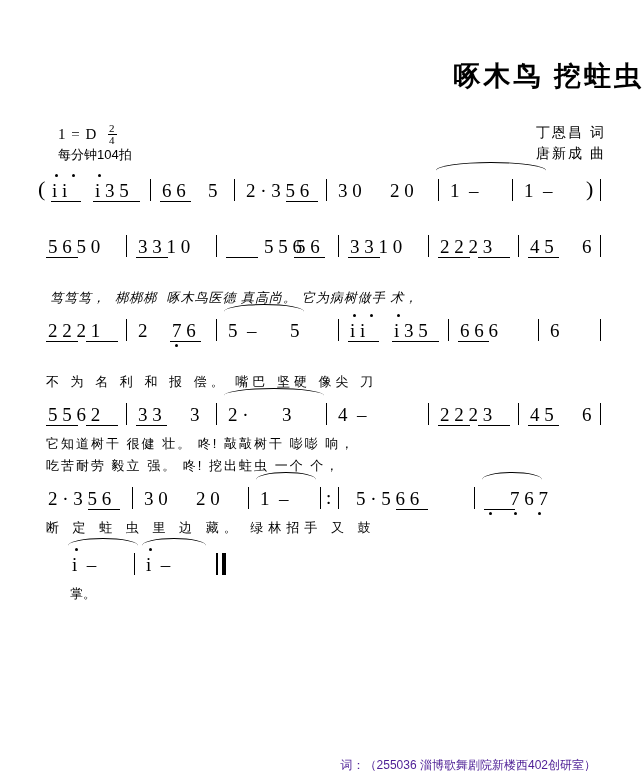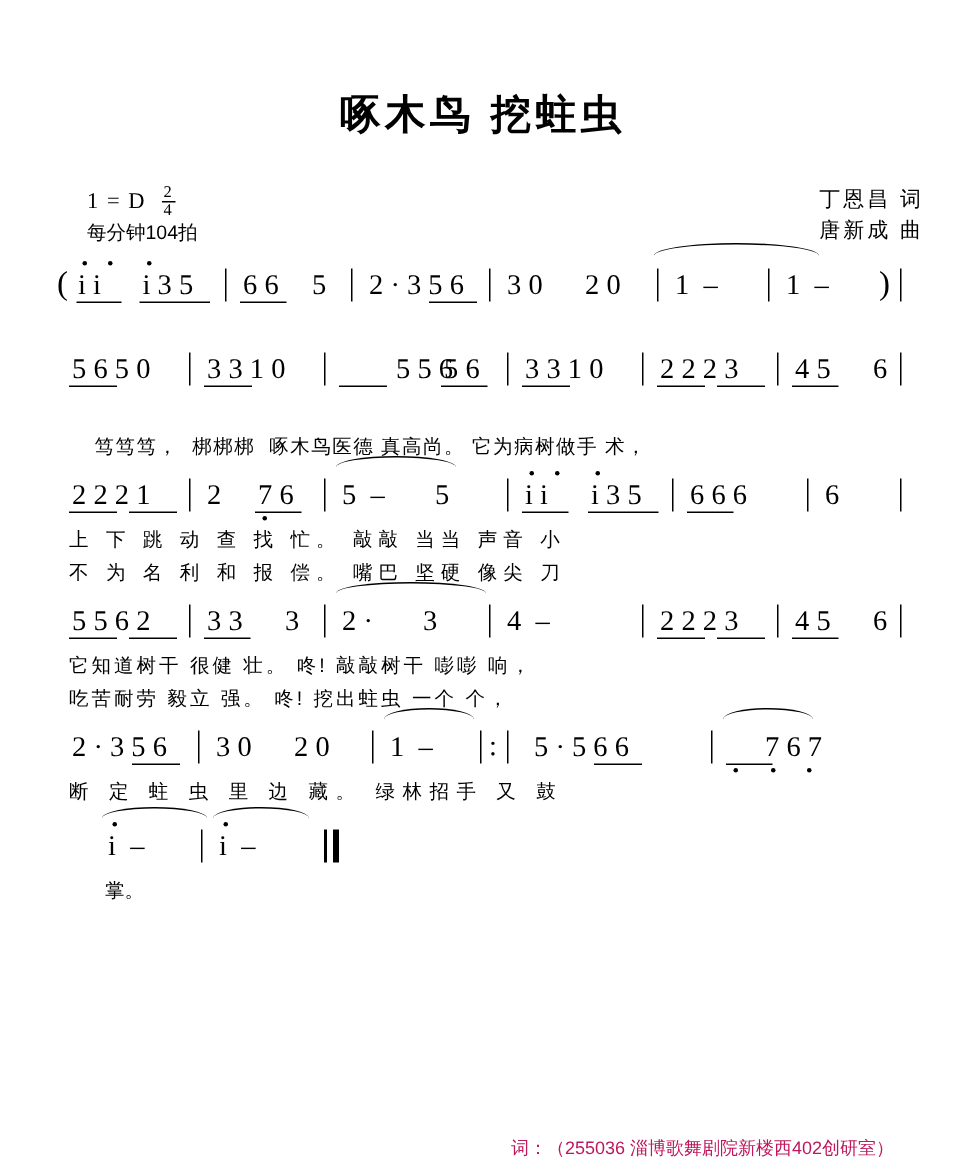--- a/index.html
+++ b/index.html
@@ -16,21 +16,21 @@
     overflow: hidden;
   }
   .page {
     position: relative;
     width: 644px;
     height: 782px;
     background: #fff;
   }
   
   .title {
-    text-align: center;
+    text-align: right;
     font-family: "Liberation Sans", sans-serif;
     font-weight: bold;
     font-size: 27px;
     letter-spacing: 3px;
     margin-top: 58px;
   }
   
   .header-block {
     position: relative;
     margin-top: 30px;
@@ -65,21 +65,21 @@
   }
   .tempo {
     position: absolute;
     left: 58px;
     top: 22px;
     font-size: 13px;
     font-family: "Liberation Sans", sans-serif;
   }
   .credits {
     position: absolute;
-    right: 28px;
+    right: 38px;
     top: -2px;
     font-size: 14px;
     font-family: "Liberation Sans", sans-serif;
     line-height: 21px;
     text-align: right;
     letter-spacing: 2px;
   }
   
   .system {
     position: relative;
@@ -146,21 +146,21 @@
     left: 0; right: 0;
     bottom: 10px;
   }
   .footer-credits {
     position: absolute;
     right: 48px;
     bottom: 56px;
     font-size: 12px;
     font-family: "Liberation Sans", sans-serif;
     line-height: 18px;
-    color: #be185d;
+    color: #4c1d95;
     text-align: left;
   }
   .footer-upload {
     position: absolute;
     right: 48px;
     bottom: 34px;
     font-size: 11px;
     font-family: "Liberation Sans", sans-serif;
     color: #555;
   }
@@ -246,21 +246,21 @@
       <span class="tok" style="left:402px;">2 2 2 3</span>
       <span class="beam" style="left:400px;top:23px;width:32px;"></span>
       <span class="beam" style="left:440px;top:23px;width:32px;"></span>
       <span class="bar" style="left:480px;"></span>
 
       <span class="tok" style="left:492px;">4 5</span>
       <span class="beam" style="left:490px;top:23px;width:31px;"></span>
       <span class="tok" style="left:544px;">6</span>
       <span class="bar" style="left:562px;"></span>
     </div>
-    <div class="lyric" style="left:25px;top:56px;letter-spacing:1px;">笃笃笃，  梆梆梆  啄木鸟医德 真高尚。 它为病树做手 术，</div>
+    <div class="lyric" style="left:12px;top:56px;letter-spacing:1px;font-style:italic;">笃笃笃，  梆梆梆  啄木鸟医德 真高尚。 它为病树做手 术，</div>
   </div>
 
   <div class="system tall" style="height:84px;">
     <div class="notes">
       <span class="tok" style="left:10px;">2 2 2 1</span>
       <span class="beam" style="left:8px;top:23px;width:32px;"></span>
       <span class="beam" style="left:48px;top:23px;width:32px;"></span>
       <span class="bar" style="left:88px;"></span>
 
       <span class="tok" style="left:100px;">2</span>
@@ -283,21 +283,20 @@
       <span class="bar" style="left:410px;"></span>
 
       <span class="tok" style="left:422px;">6 6 6</span>
       <span class="beam" style="left:420px;top:23px;width:31px;"></span>
       <span class="bar" style="left:500px;"></span>
       <span class="tok" style="left:512px;">6</span>
       <span class="bar" style="left:562px;"></span>
 
       <span class="slur" style="left:186px;top:-14px;width:80px;height:14px;"></span>
     </div>
-    <div class="lyric" style="left:8px;top:34px;letter-spacing:4px;">上 下 跳 动 查 找 忙。 敲敲 当当 声音 小</div>
     <div class="lyric" style="left:8px;top:56px;letter-spacing:4px;">不 为 名 利 和 报 偿。 嘴巴 坚硬 像尖 刀</div>
   </div>
 
   <div class="system tall" style="height:84px;">
     <div class="notes">
       <span class="tok" style="left:10px;">5 5 6 2</span>
       <span class="beam" style="left:8px;top:23px;width:32px;"></span>
       <span class="beam" style="left:48px;top:23px;width:32px;"></span>
       <span class="bar" style="left:88px;"></span>
 

